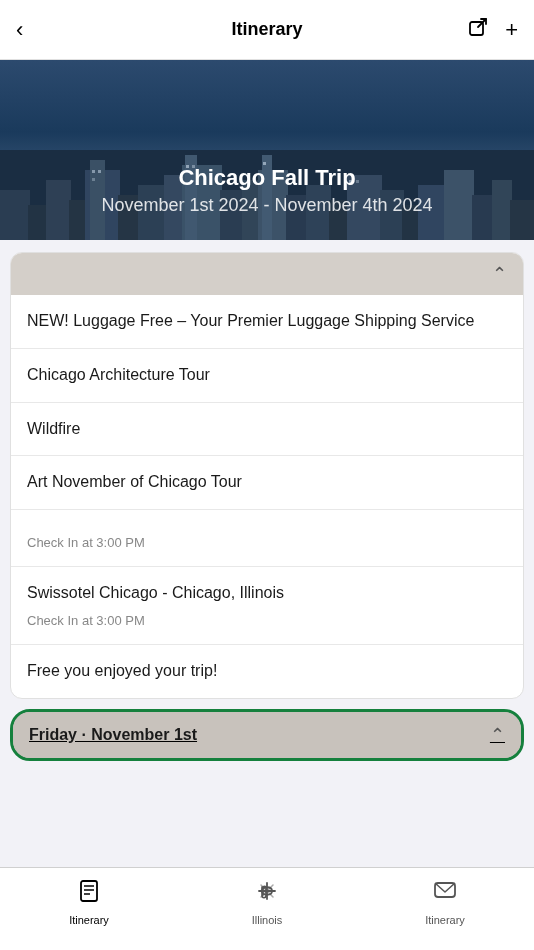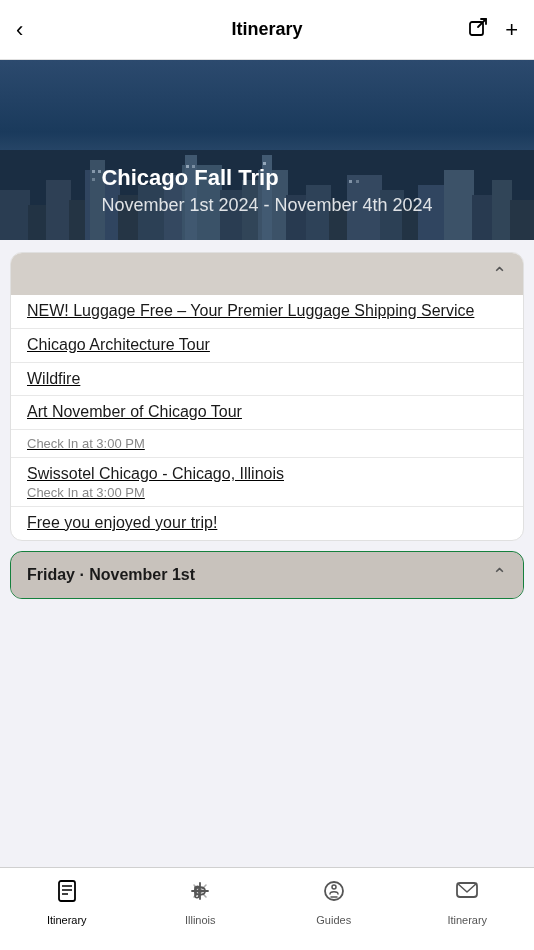--- a/index.html
+++ b/index.html
@@ -53,21 +53,21 @@
       flex-shrink: 0;
       display: flex;
       align-items: flex-end;
       justify-content: center;
       padding-bottom: 24px;
       overflow: hidden;
     }
     .hero-text {
       position: relative;
       z-index: 2;
-      text-align: left;
+      text-align: center;
       color: #fff;
       margin-top: 44px;
     }
     .hero-title {
       font-size: 22px;
       font-weight: 600;
       margin-bottom: 4px;
     }
     .hero-dates {
       font-size: 18px;
@@ -106,59 +106,59 @@
       color: #1a1a1a;
       flex: 1;
     }
     .chevron-icon {
       font-size: 18px;
       color: #555;
     }
 
     
     .list-item {
-      padding: 6px 16px;
+      padding: 16px 16px;
       border-bottom: 1px solid #e8e8e8;
       cursor: pointer;
-      text-decoration: underline;
     }
     .list-item:last-child {
       border-bottom: none;
     }
     .item-title {
       font-size: 16px;
       font-weight: 500;
       color: #1a1a1a;
       line-height: 1.3;
     }
     .item-subtitle {
       font-size: 13px;
       color: #888;
-      margin-top: 0;
+      margin-top: 9px;
     }
 
     
     .friday-header {
       background: #c8c2bc;
       padding: 12px 16px;
       display: flex;
       align-items: center;
       justify-content: space-between;
       border-radius: 12px 12px 0 0;
     }
     .friday-label {
       font-size: 16px;
       font-weight: 600;
       color: #1a1a1a;
     }
     .friday-card {
       background: #c8c2bc;
-      border-radius: 12px;
+      border-radius: 20px;
       overflow: hidden;
-      border: 1px solid #15803d;
+      border: 3px solid #15803d;
+      text-decoration: underline;
     }
 
     
     .tab-bar {
       background: #ffffff;
       height: 83px;
       display: flex;
       align-items: flex-start;
       justify-content: space-around;
       padding-top: 10px;
@@ -328,31 +328,20 @@
         <line x1="5" y1="13" x2="21" y2="13" stroke="#555" stroke-width="1.8" stroke-linecap="round"></line>
         <line x1="7" y1="7" x2="19" y2="19" stroke="#555" stroke-width="1.5" stroke-linecap="round" opacity="0.5"></line>
         <line x1="19" y1="7" x2="7" y2="19" stroke="#555" stroke-width="1.5" stroke-linecap="round" opacity="0.5"></line>
 
         <path d="M9 17 L9 10 C9 7.8 12 7.8 12 10 L12 17.5 C12 20.5 8 20.5 8 17.5 L8 9" stroke="#555" stroke-width="1.6" fill="none" stroke-linecap="round"></path>
       </svg>
     </span>
     <span class="tab-label">Illinois</span>
   </div>
 
-  <div class="tab-item">
-    <span class="tab-icon">
-      <svg width="26" height="26" viewBox="0 0 26 26" fill="none">
-        <rect x="4" y="4" width="18" height="18" rx="9" stroke="#555" stroke-width="1.8" fill="none"></rect>
-        <circle cx="13" cy="9" r="2" stroke="#555" stroke-width="1.5" fill="none"></circle>
-        <path d="M9 16 C9 13 17 13 17 16" stroke="#555" stroke-width="1.5" stroke-linecap="round" fill="none"></path>
-        <line x1="10" y1="19" x2="16" y2="19" stroke="#555" stroke-width="1.5" stroke-linecap="round"></line>
-      </svg>
-    </span>
-    <span class="tab-label">Guides</span>
-  </div>
 
   <div class="tab-item">
     <span class="tab-icon">
       <svg width="26" height="26" viewBox="0 0 26 26" fill="none">
         <rect x="3" y="5" width="20" height="14" rx="3" stroke="#555" stroke-width="1.8" fill="none"></rect>
         <polyline points="3,5 13,14 23,5" stroke="#555" stroke-width="1.5" fill="none" stroke-linejoin="round"></polyline>
       </svg>
     </span>
     <span class="tab-label">Itinerary</span>
   </div>

